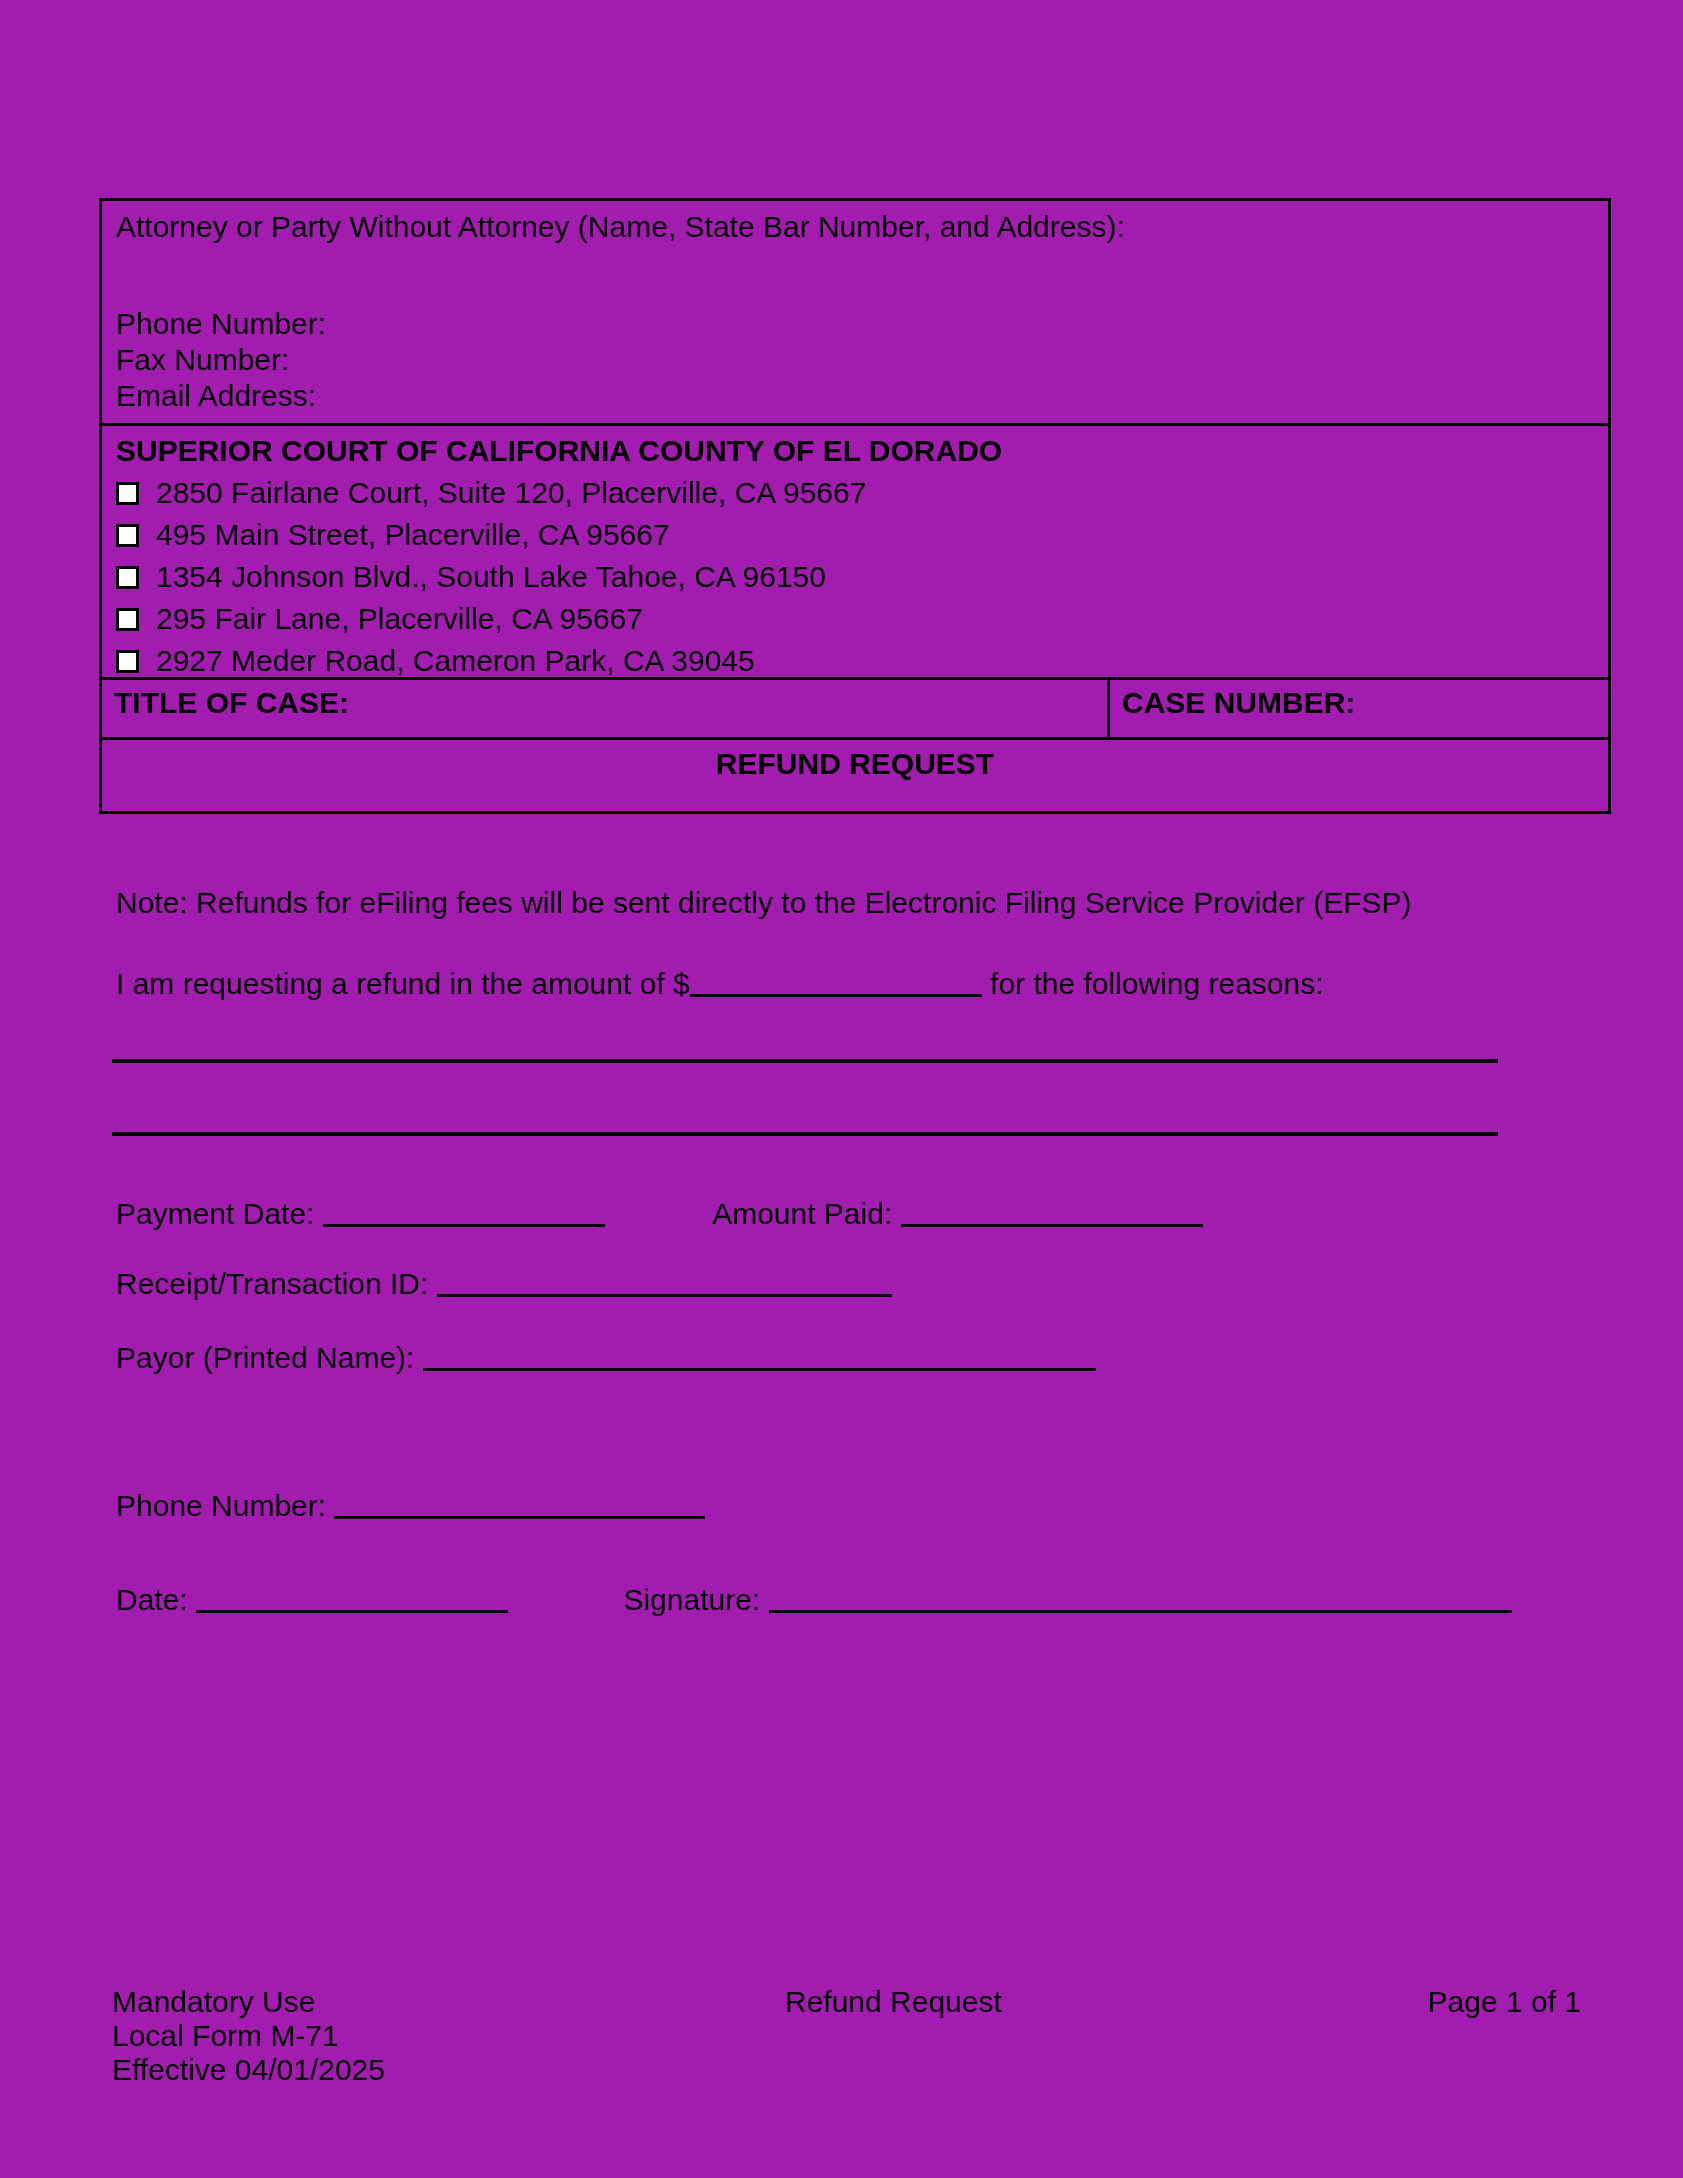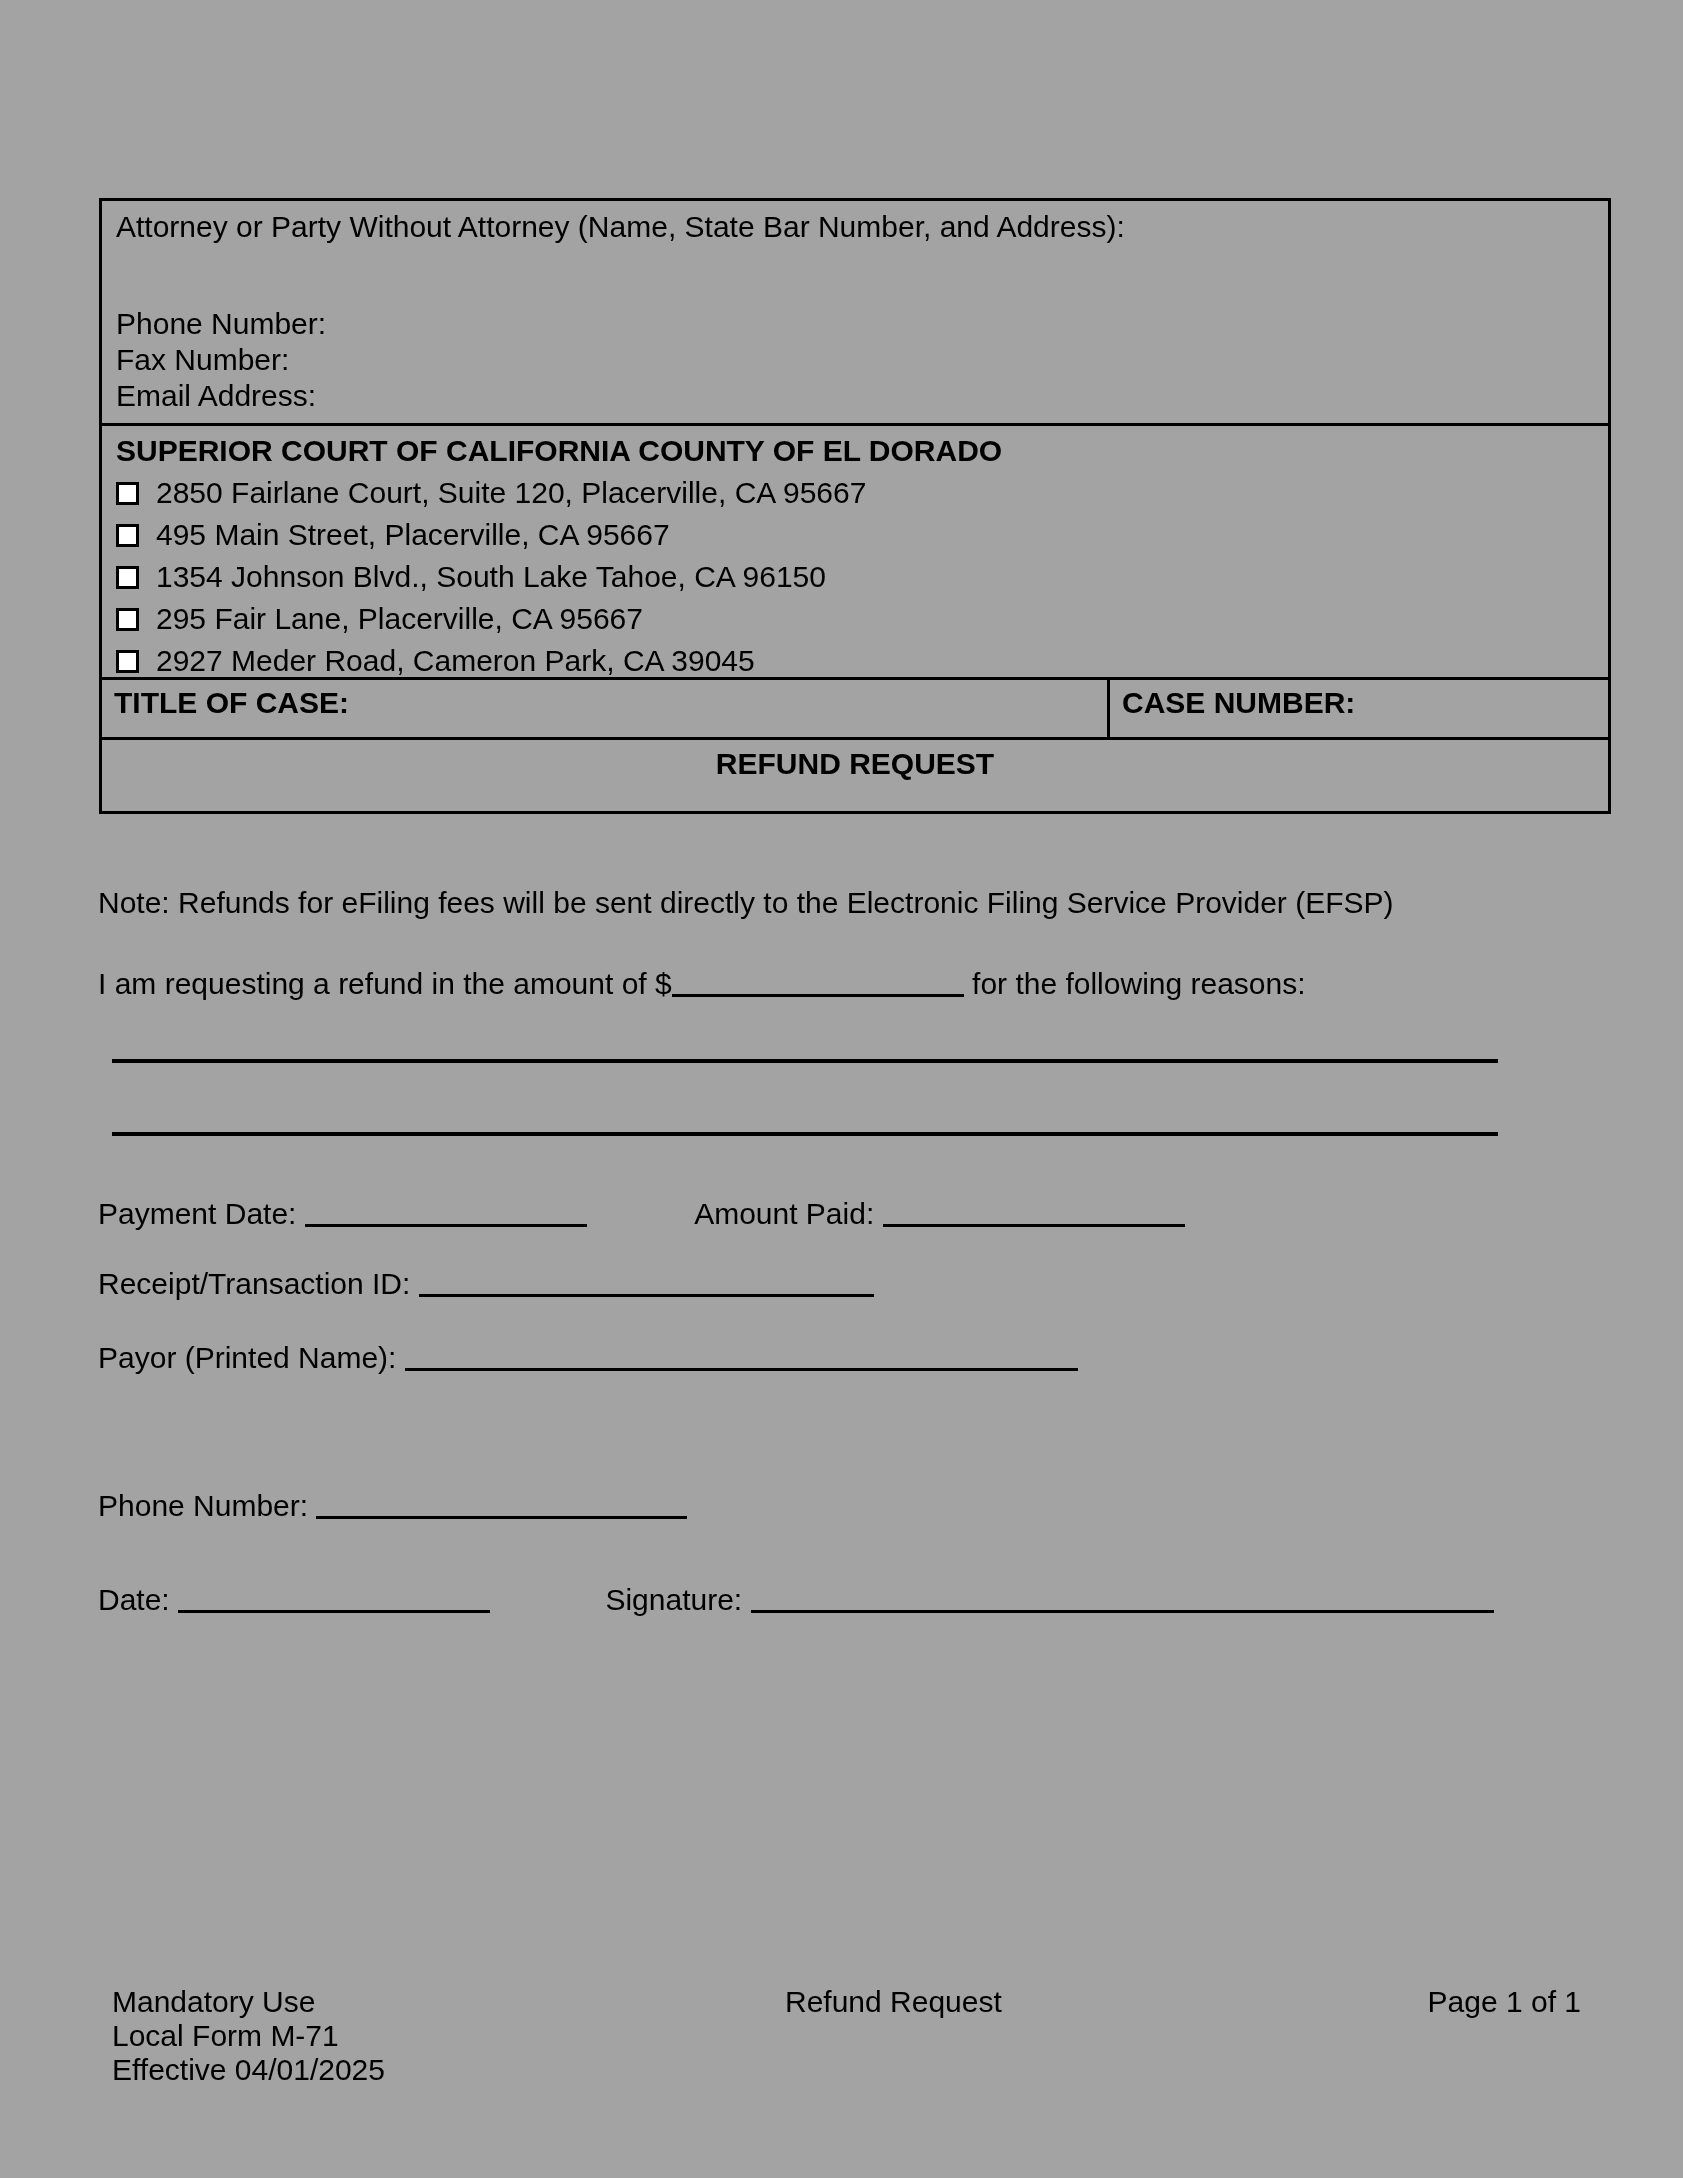--- a/index.html
+++ b/index.html
@@ -3,21 +3,21 @@
 <meta charset="utf-8">
 <style>
   * { margin: 0; padding: 0; box-sizing: border-box; }
   html, body { background: #ffffff; }
   body {
     width: 1683px; height: 2178px;
     font-family: "Liberation Sans", "DejaVu Sans", sans-serif;
     font-size: 30px; color: #000000;
     position: relative;
   }
-  .page { position: absolute; left: 0; top: 0; width: 1683px; height: 2178px; background: #a3a3a3; }
+  .page { position: absolute; left: 0; top: 0; width: 1683px; height: 2178px; background: #a21caf; }
 
   
   .form-box {
     position: absolute; left: 99px; top: 198px; width: 1512px;
     border: 3px solid #000;
   }
   .attorney-section { height: 222px; padding: 8px 14px; line-height: 36px; }
   .attorney-contact { margin-top: 61px; }
   .court-section { border-top: 3px solid #000; height: 254px; padding: 4px 14px; }
   .court-name { font-weight: bold; line-height: 42px; }
@@ -25,21 +25,21 @@
   .checkbox {
     width: 23px; height: 23px; border: 3px solid #000;
     display: inline-block; flex: 0 0 auto; margin-right: 17px; background: #fff;
   }
   .title-row { border-top: 3px solid #000; height: 60px; display: flex; }
   .title-cell { width: 1005px; padding: 6px 12px; font-weight: bold; }
   .case-cell { flex: 1; border-left: 3px solid #000; padding: 6px 12px; font-weight: bold; }
   .refund-row { border-top: 3px solid #000; height: 74px; padding-top: 7px; text-align: center; font-weight: bold; }
 
   
-  .row { position: absolute; left: 98px; line-height: 38px; white-space: nowrap; }
+  .row { position: absolute; left: 116px; line-height: 38px; white-space: nowrap; }
   .blank {
     display: inline-block; height: 32px; border-bottom: 3px solid #000;
     vertical-align: top;
   }
   .hline { position: absolute; left: 112px; width: 1386px; height: 4px; background: #000; }
 
   .note-row      { top: 884px; }
   .request-row   { top: 965px; }
   .line-1        { top: 1059px; }
   .line-2        { top: 1132px; }

